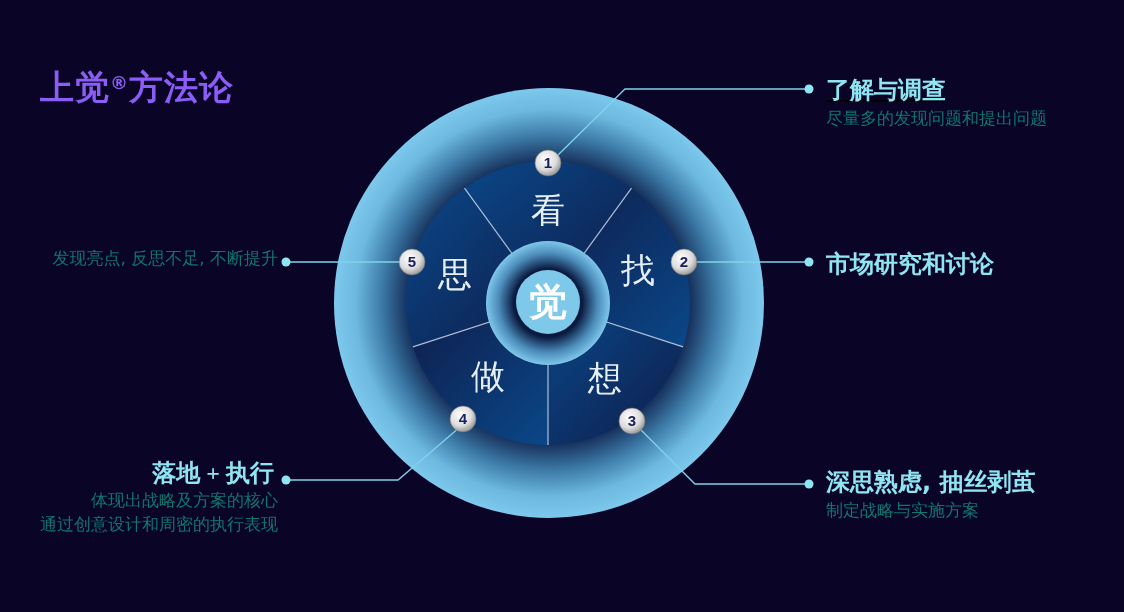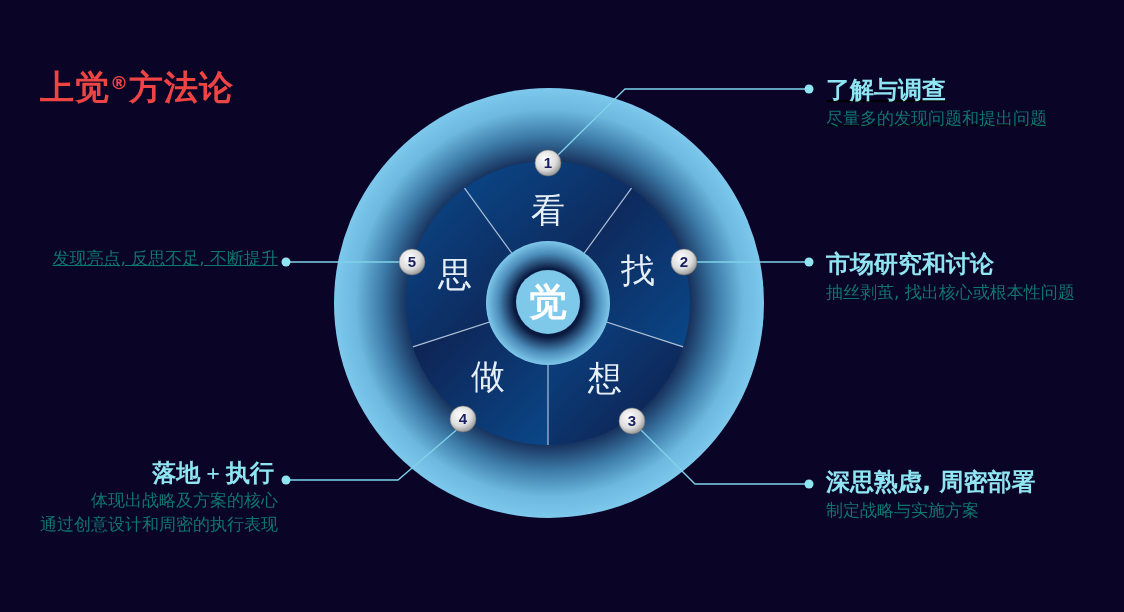--- a/index.html
+++ b/index.html
@@ -1,17 +1,17 @@
 <!DOCTYPE html>
 <html><head>
 <meta charset="utf-8">
 <style>
   html,body{margin:0;padding:0;}
   body{width:1124px;height:612px;background:#0a0427;position:relative;overflow:hidden;font-family:"DejaVu Sans","Liberation Sans",sans-serif;}
-  .title{position:absolute;left:40px;top:64px;color:#ef4444;font-size:34px;font-weight:bold;letter-spacing:1px;line-height:46px;}
+  .title{position:absolute;left:40px;top:64px;color:#8b5cf6;font-size:34px;font-weight:bold;letter-spacing:1px;line-height:46px;}
   .title sup{font-size:18px;vertical-align:top;position:relative;top:-4px;}
   svg.wheel{position:absolute;left:0;top:0;}
   .label{position:absolute;}
   .label .head{color:#8fe6f2;font-size:24px;font-weight:bold;line-height:32px;white-space:nowrap;}
   .label .desc{color:#0f766e;font-size:17px;line-height:24px;white-space:nowrap;}
   .right{text-align:left;}
   .left{text-align:right;}
 </style>
 </head>
 <body>
@@ -105,27 +105,26 @@
 <div style="position:absolute;left:430px;top:252px;width:50px;text-align:center;color:#e6eef8;font-size:34px;line-height:44px;">思</div>
 
 <div style="position:absolute;left:516px;top:276px;width:64px;text-align:center;color:#ffffff;font-size:38px;font-weight:bold;line-height:52px;">觉</div>
 
 <div class="label right" style="left:826px;top:74px;text-decoration:underline;">
   <div class="head">了解与调查</div>
   <div class="desc">尽量多的发现问题和提出问题</div>
 </div>
 <div class="label right" style="left:826px;top:248px;">
   <div class="head">市场研究和讨论</div>
-  <div class="desc">抽丝剥茧, 找出核心或根本性问题</div>
 </div>
 <div class="label right" style="left:826px;top:466px;">
-  <div class="head">深思熟虑, 周密部署</div>
+  <div class="head">深思熟虑, 抽丝剥茧</div>
   <div class="desc">制定战略与实施方案</div>
 </div>
 
 <div class="label left" style="right:850px;top:246px;">
-  <div class="desc" style="margin-right:-4px;text-decoration:underline;">发现亮点, 反思不足, 不断提升</div>
+  <div class="desc" style="margin-right:-4px;">发现亮点, 反思不足, 不断提升</div>
 </div>
 <div class="label left" style="right:850px;top:457px;font-family:Liberation Serif, serif;">
   <div class="head">落地 + 执行</div>
   <div class="desc" style="margin-right:-4px;">体现出战略及方案的核心</div>
   <div class="desc" style="margin-right:-4px;">通过创意设计和周密的执行表现</div>
 </div>
 
 </body></html>

